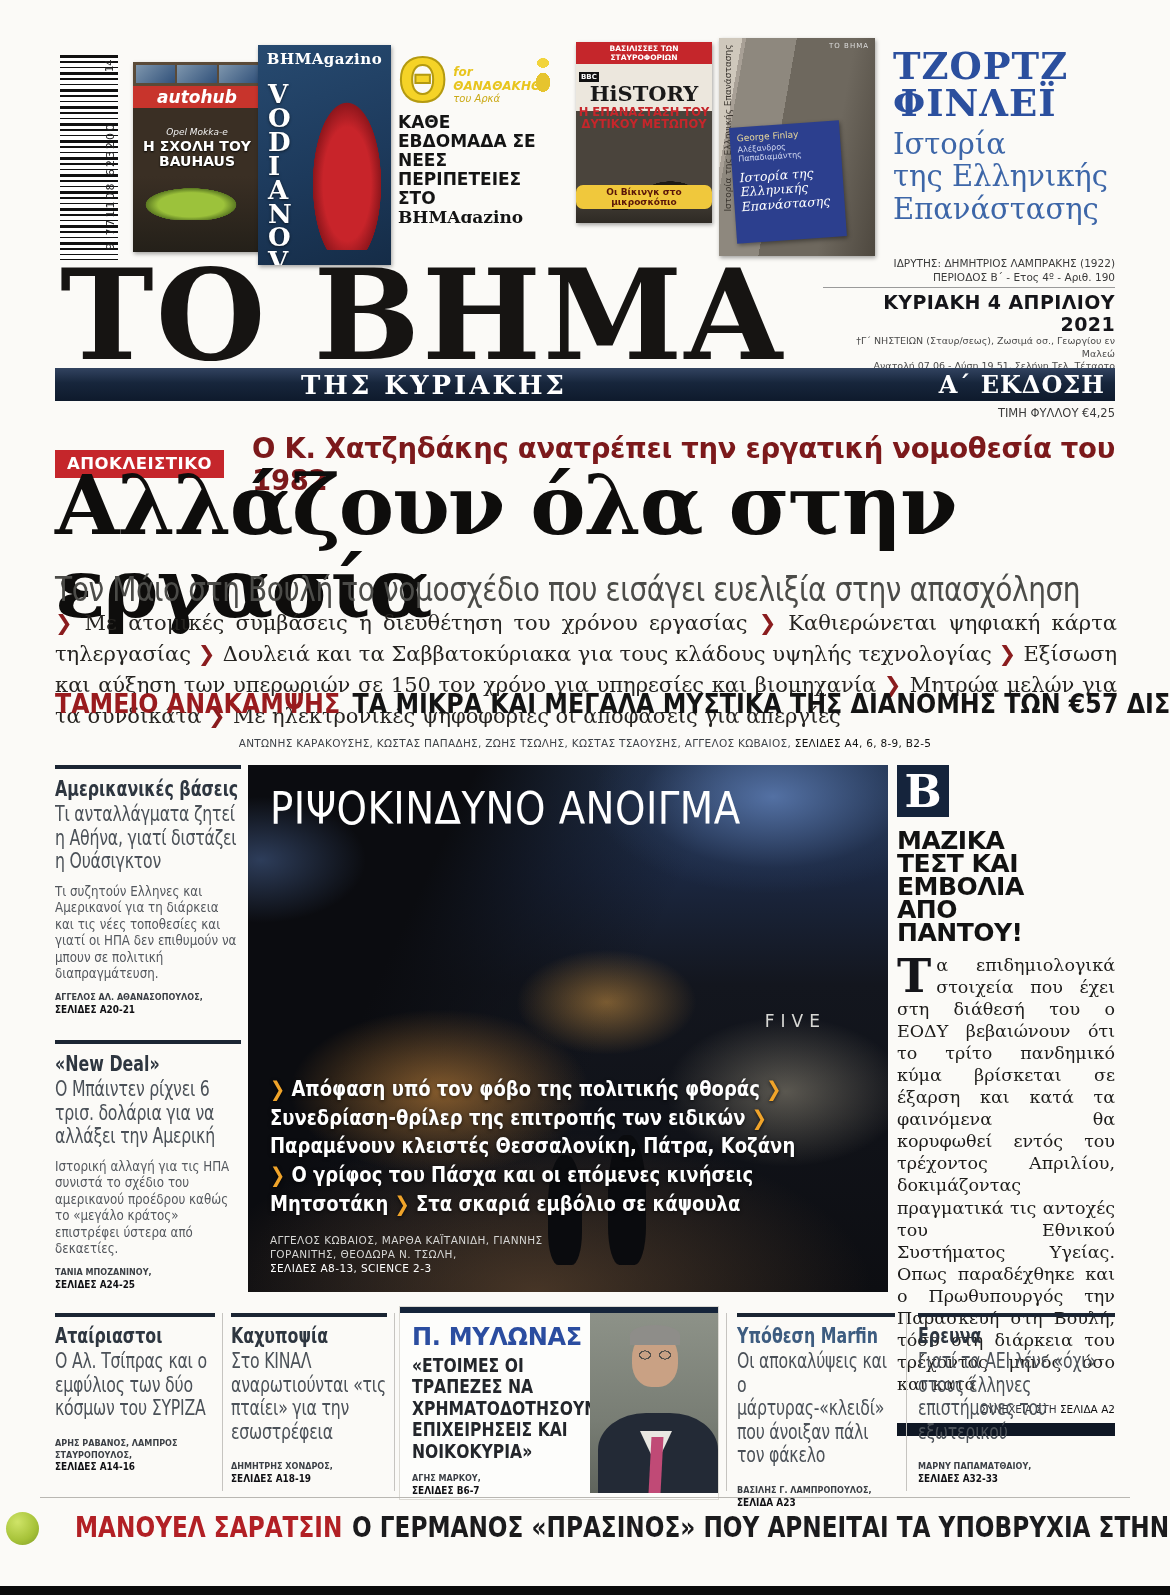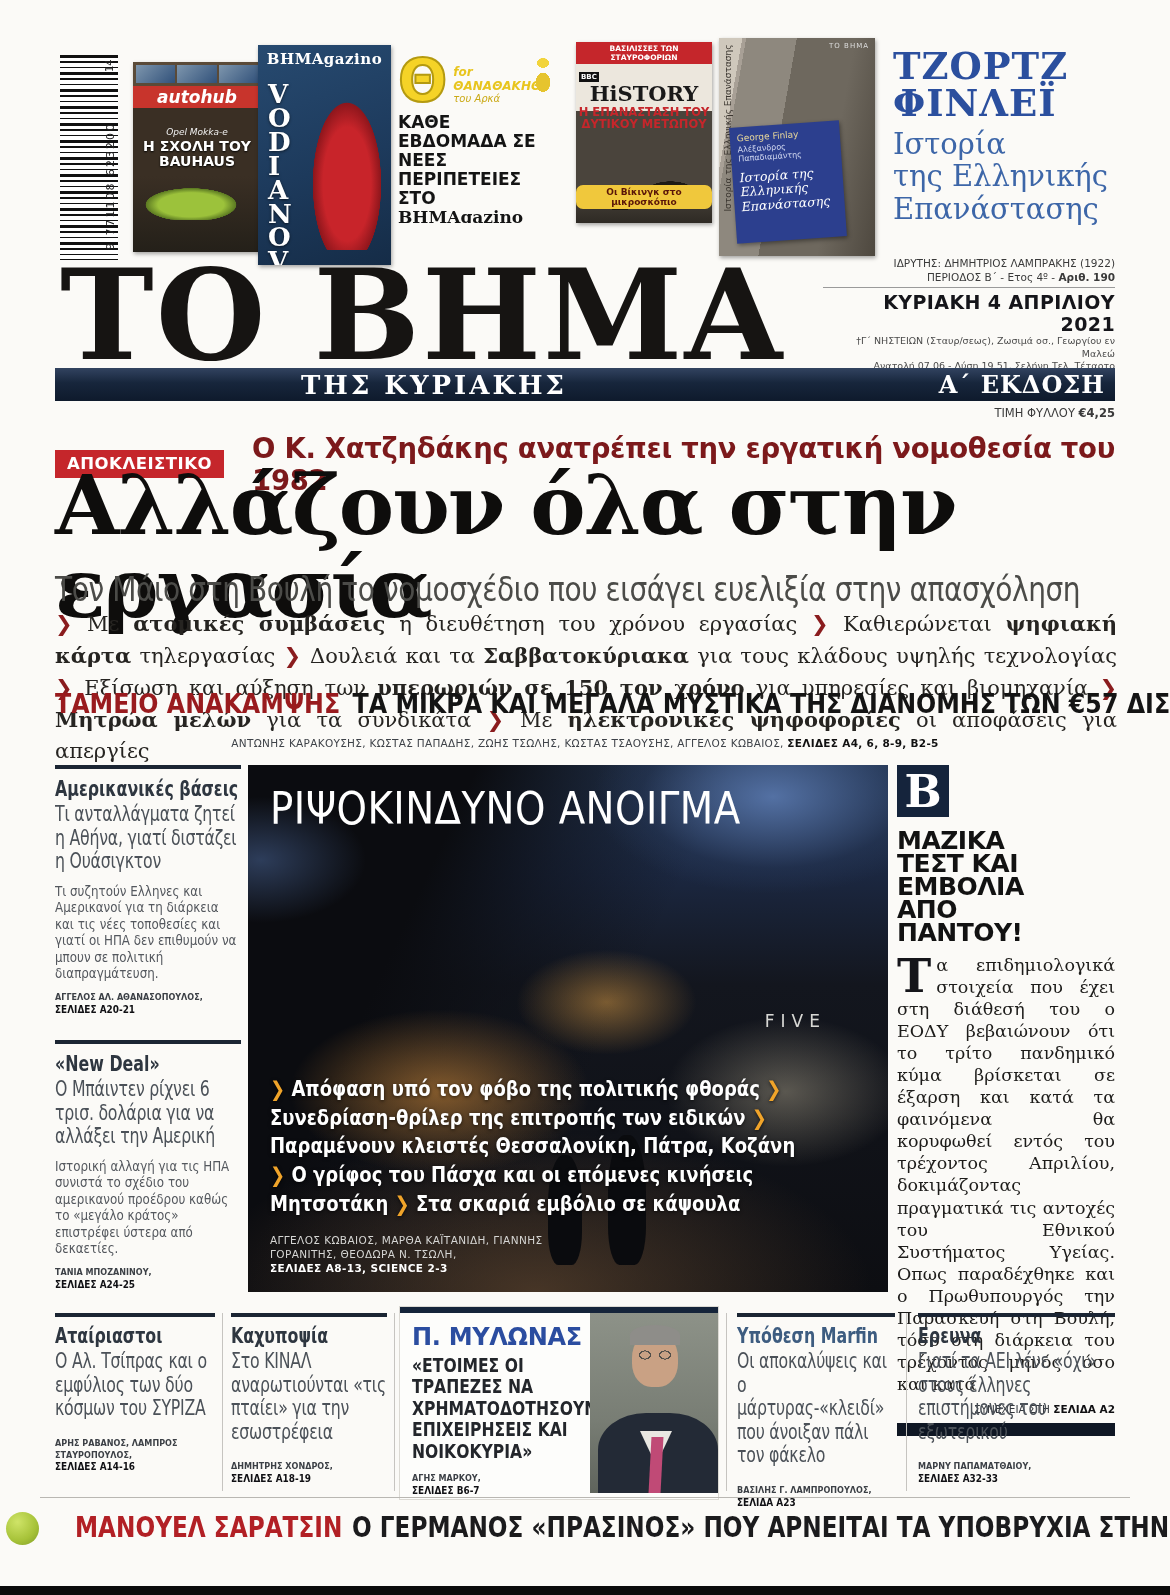--- a/index.html
+++ b/index.html
@@ -1,19 +1,19 @@
 <!DOCTYPE html>
 <html><head>
 <meta charset="utf-8">
 <style>
   html,body{margin:0;padding:0;background:#e8e6e1;}
   .page{position:relative;width:1170px;height:1595px;background:#fbfaf7;overflow:hidden;
         font-family:"DejaVu Sans","Liberation Sans",sans-serif;color:#1a1a1a;}
   .abs{position:absolute;}
-  b{font-weight:bold;}
+  b{font-weight:normal;}
   
   .sq72{display:block;width:139%;transform:scaleX(.72);transform-origin:0 0;}
   .sq75{display:block;width:133.3%;transform:scaleX(.75);transform-origin:0 0;}
   .sq80{display:block;width:125%;transform:scaleX(.80);transform-origin:0 0;}
   .sq85{display:block;width:117.6%;transform:scaleX(.85);transform-origin:0 0;}
   .sq88{display:block;width:113.6%;transform:scaleX(.88);transform-origin:0 0;}
 
   
   .barcode{left:60px;top:55px;width:58px;height:205px;
      background:repeating-linear-gradient(180deg,#111 0 3px,#fff 3px 6px,#111 6px 8px,#fff 8px 12px,#111 12px 13px,#fff 13px 17px);}

